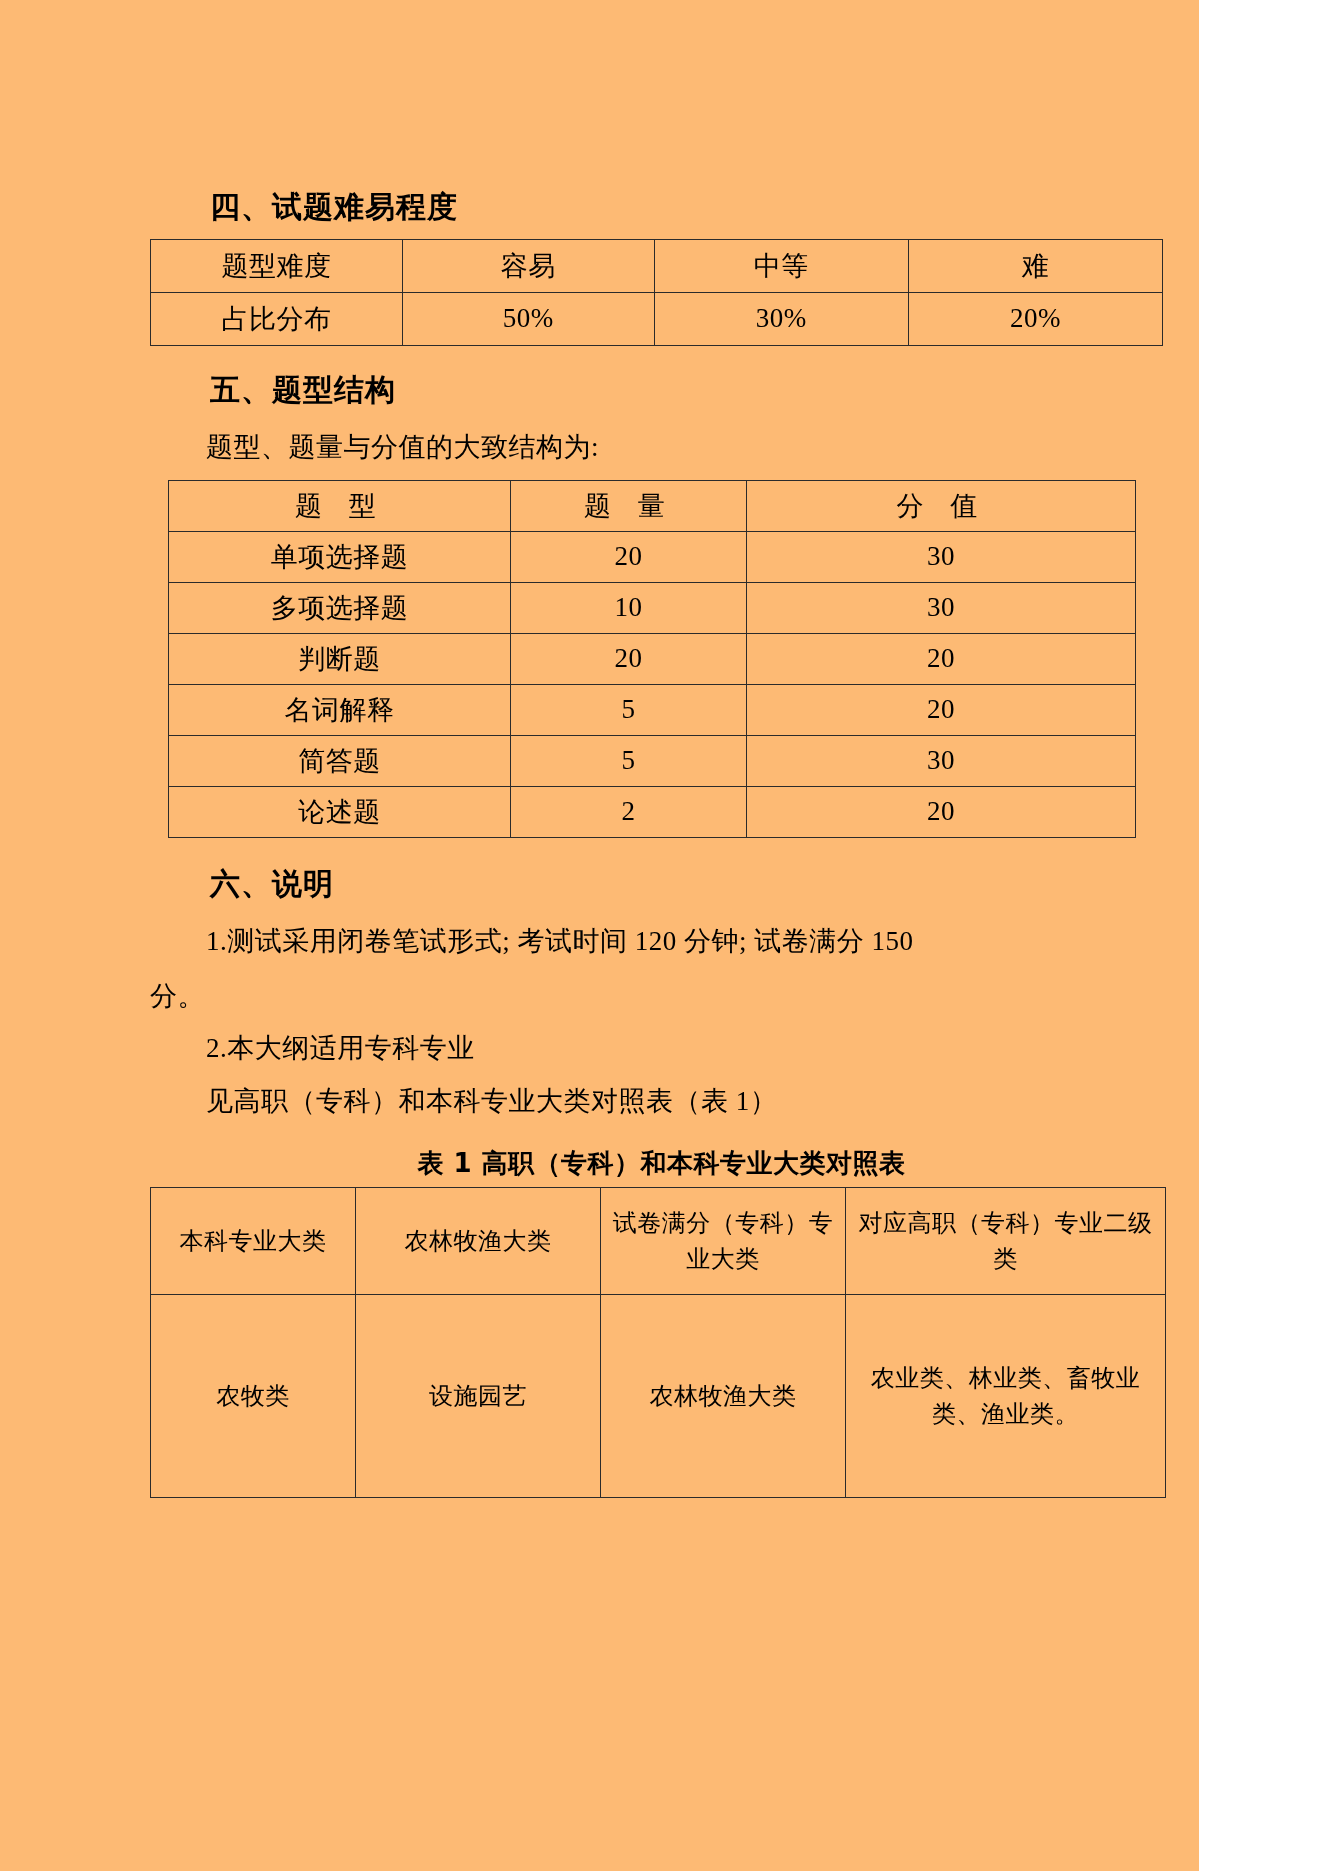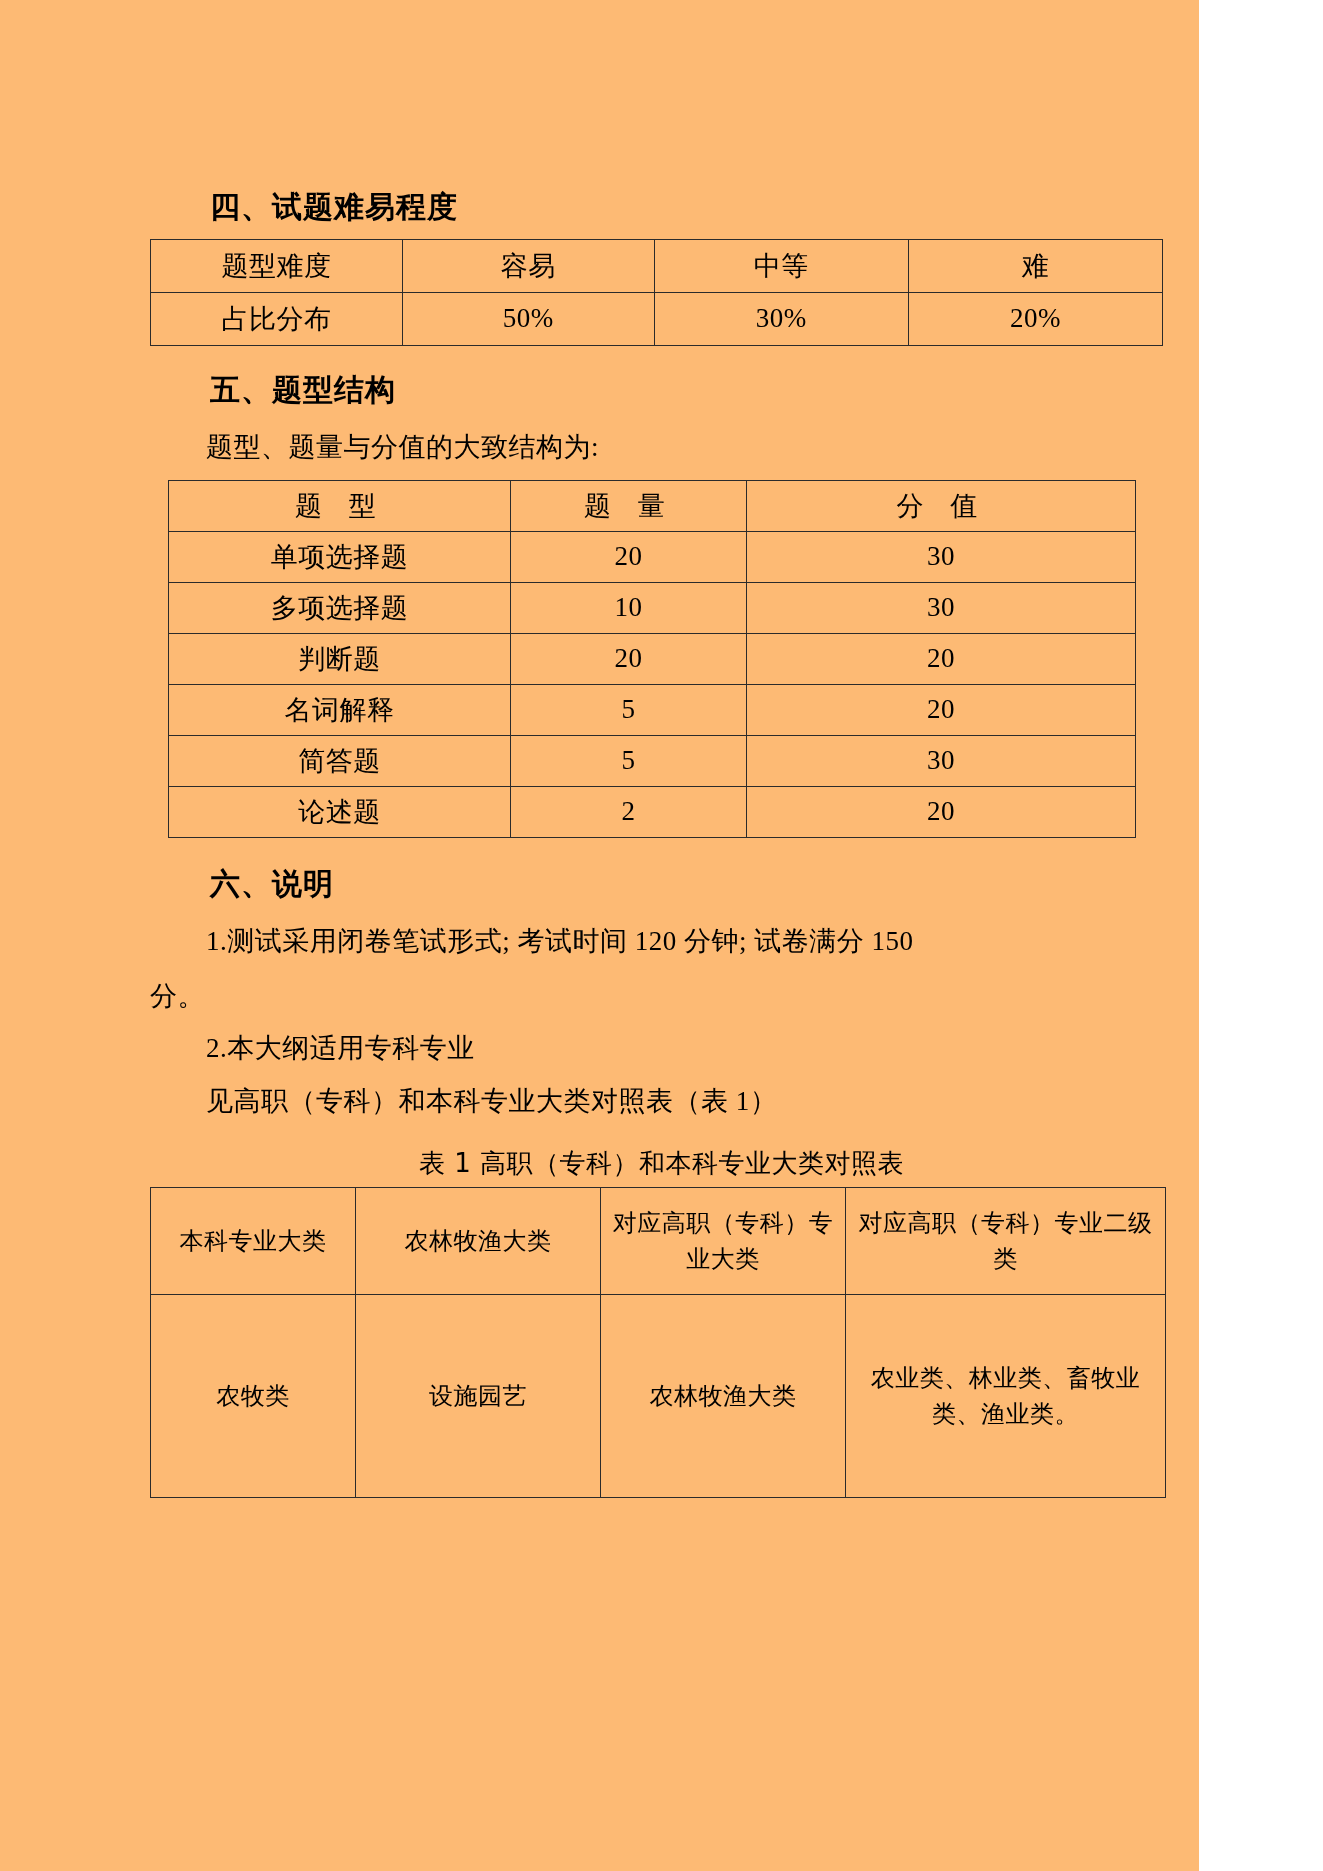--- a/index.html
+++ b/index.html
@@ -84,21 +84,21 @@
   .tbl-structure td { height: 42px; }
   .tbl-structure col.c1 { width: 290px; }
   .tbl-structure col.c2 { width: 200px; }
   .tbl-structure col.c3 { width: 330px; }
   .tbl-structure .hdr td { letter-spacing: 10px; padding-left: 4px; }
 
   
   .caption {
     text-align: center;
     font-family: "DejaVu Sans", "Liberation Sans", sans-serif;
-    font-weight: normal;
+    font-weight: bold;
     font-size: 26px;
     margin: 18px 0 6px 0;
     letter-spacing: 0.5px;
   }
   .tbl-majors {
     width: 1015px;
     margin: 0;
   }
   .tbl-majors col.c1 { width: 205px; }
   .tbl-majors col.c2 { width: 245px; }
@@ -206,21 +206,21 @@
       <colgroup>
           <col class="c1">
           <col class="c2">
           <col class="c3">
           <col class="c4">
         </colgroup>
       <tbody>
         <tr class="hdr">
           <td class="left">本科专业大类</td>
           <td>农林牧渔大类</td>
-          <td>对应高职（专科）专业大类</td>
+          <td>试卷满分（专科）专业大类</td>
           <td>对应高职（专科）专业二级类</td>
         </tr>
         <tr class="body">
           <td>农牧类</td>
           <td>设施园艺</td>
           <td>农林牧渔大类</td>
           <td>农业类、林业类、畜牧业类、渔业类。</td>
         </tr>
       </tbody>
     </table>

